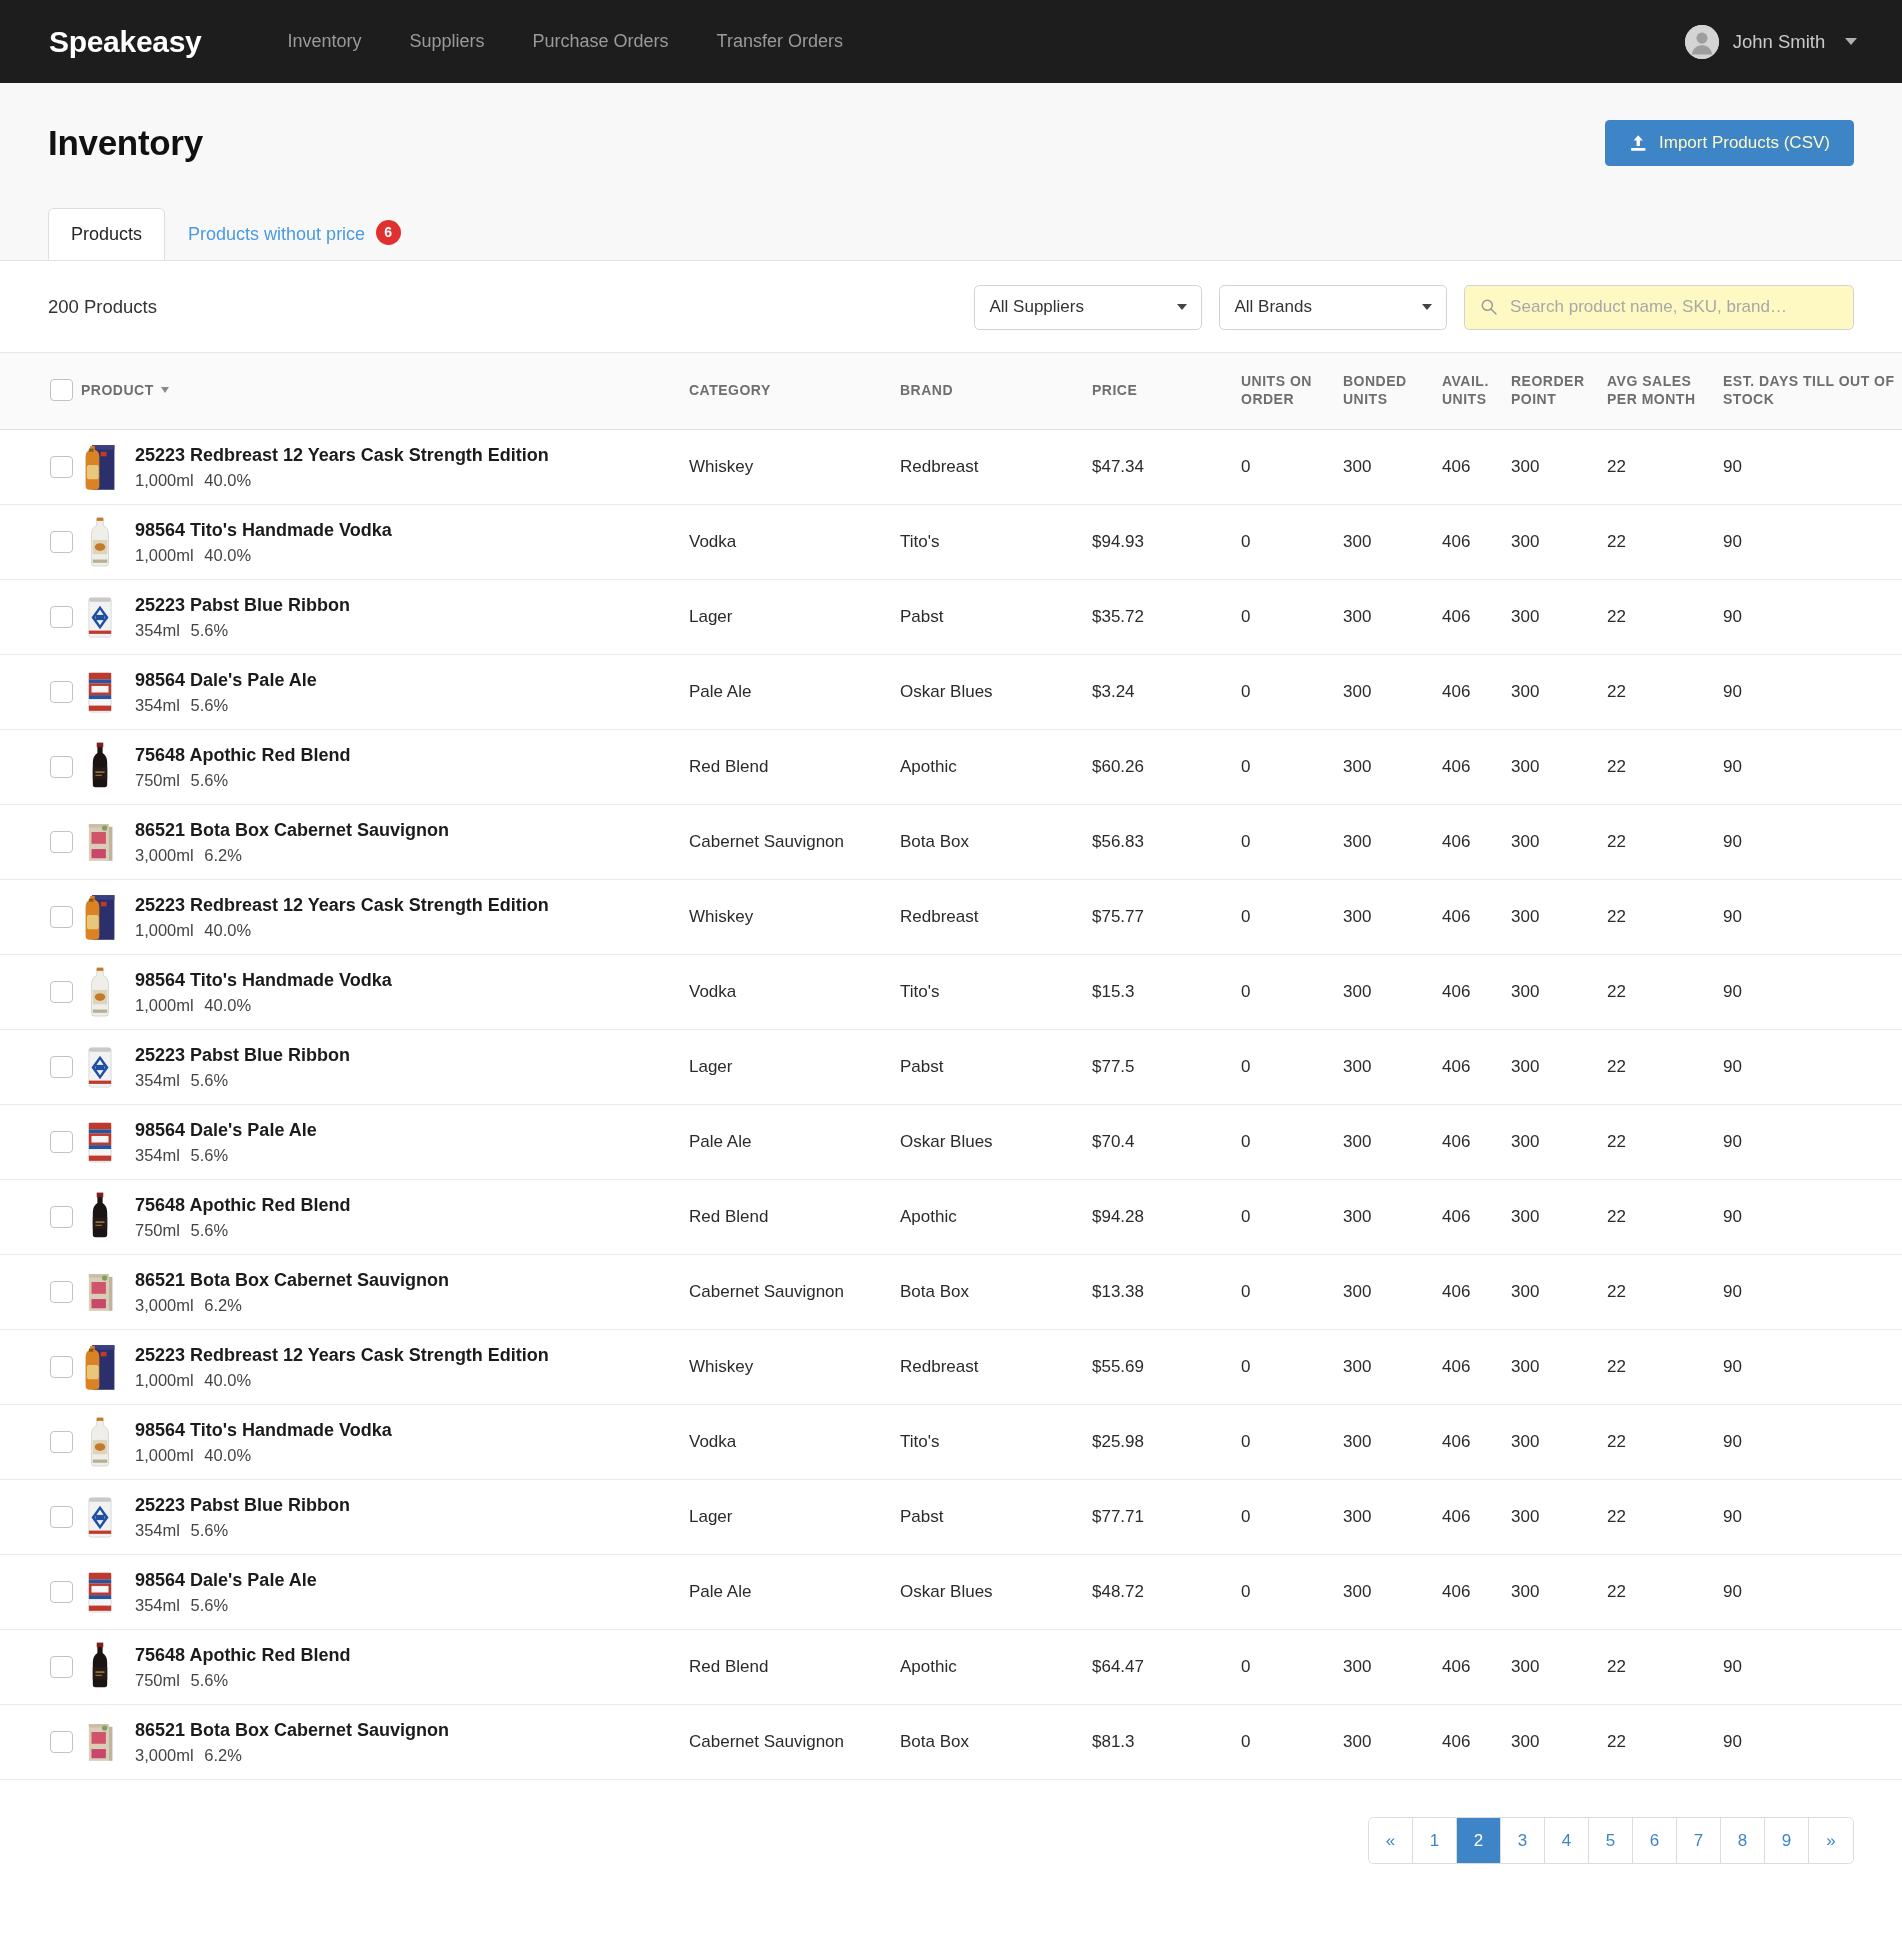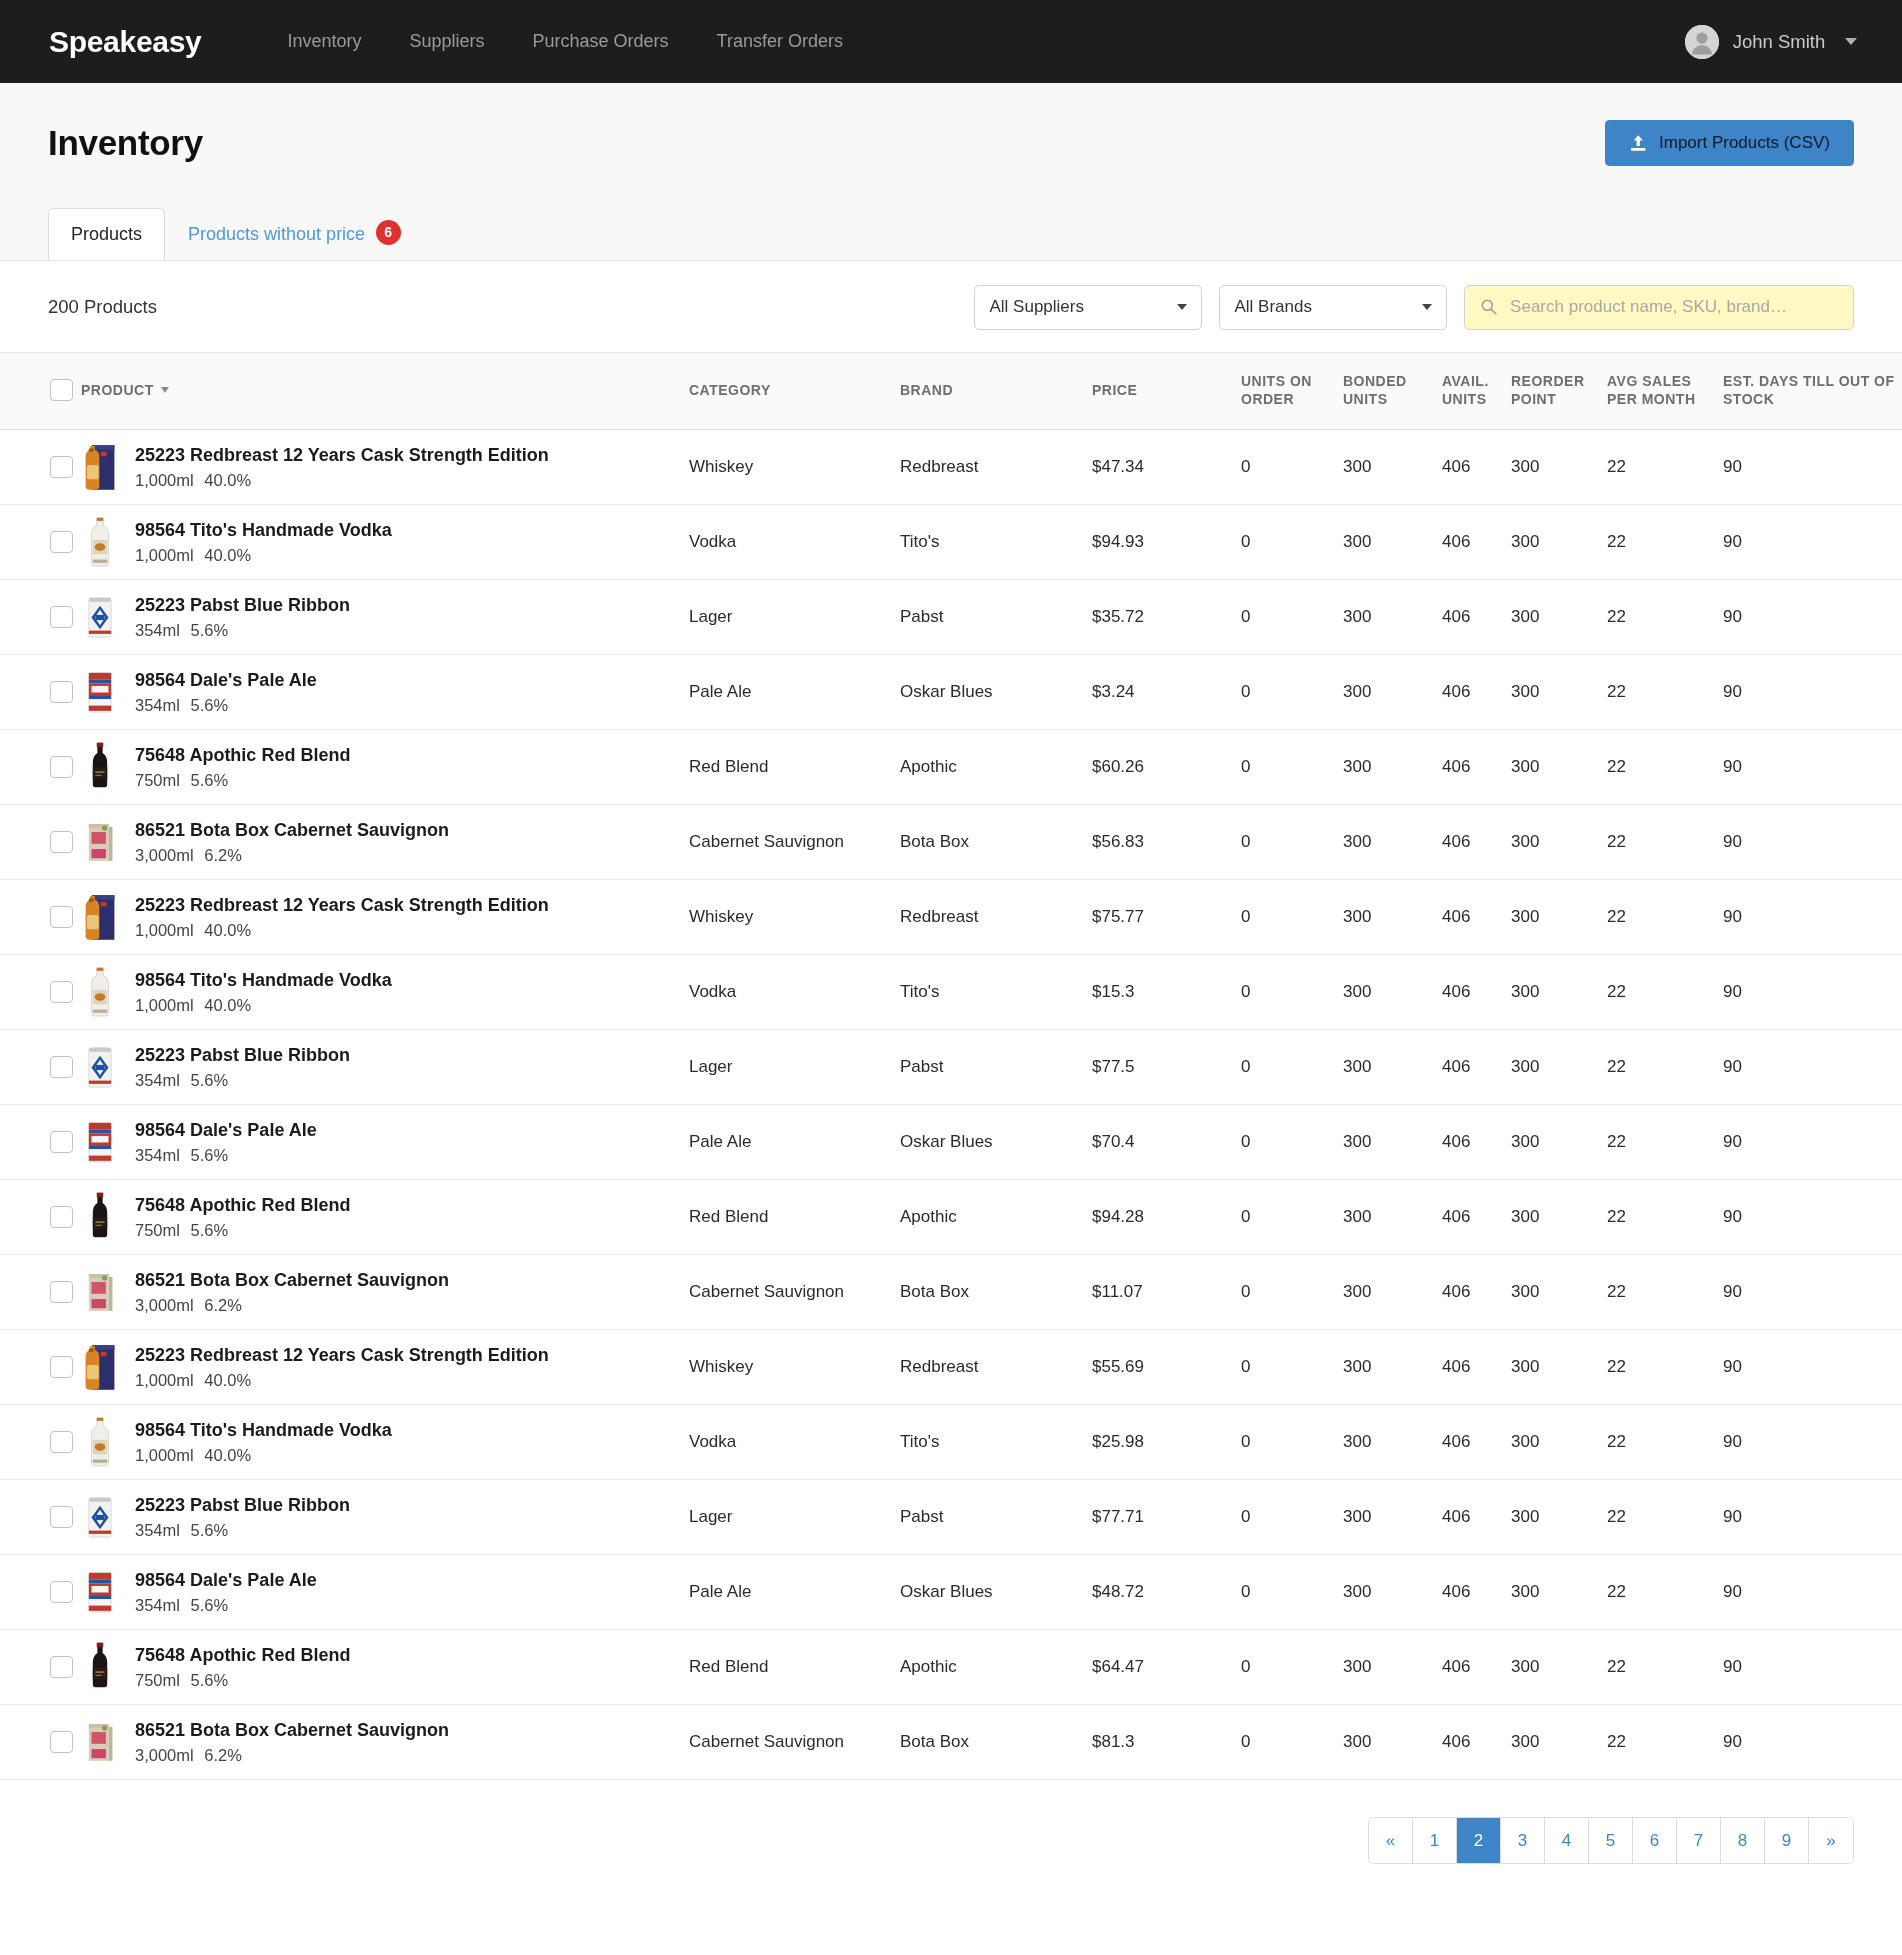--- a/index.html
+++ b/index.html
@@ -64,21 +64,21 @@
   }
   .page-title {
     font-size: 35px;
     font-weight: bold;
     color: #111111;
     margin: 0;
     letter-spacing: -0.3px;
   }
   .btn-import {
     background: #3d85c6;
-    color: #0f172a;
+    color: #fef9c3;
     border: none;
     border-radius: 4.6px;
     font-size: 17px;
     font-family: inherit;
     padding: 13.2px 24px;
     display: inline-flex;
     align-items: center;
     gap: 12px;
     cursor: pointer;
     white-space: nowrap;
@@ -723,21 +723,21 @@
                 <circle cx="36" cy="18" r="4" fill="#7fa05a"></circle>
               </svg></span>
             <span><span class="p-name">86521 Bota Box Cabernet Sauvignon</span><span class="p-meta">
                 <span>3,000ml</span>
                 <span>6.2%</span>
               </span></span>
           </div>
         </td>
         <td>Cabernet Sauvignon</td>
         <td>Bota Box</td>
-        <td class="num">$11.07</td>
+        <td class="num">$13.38</td>
         <td class="num">0</td>
         <td class="num">300</td>
         <td class="num">406</td>
         <td class="num">300</td>
         <td class="num">22</td>
         <td class="num">90</td>
       </tr>
       <tr>
         <td class="cell-check">
           <span class="row-checkbox"></span>

